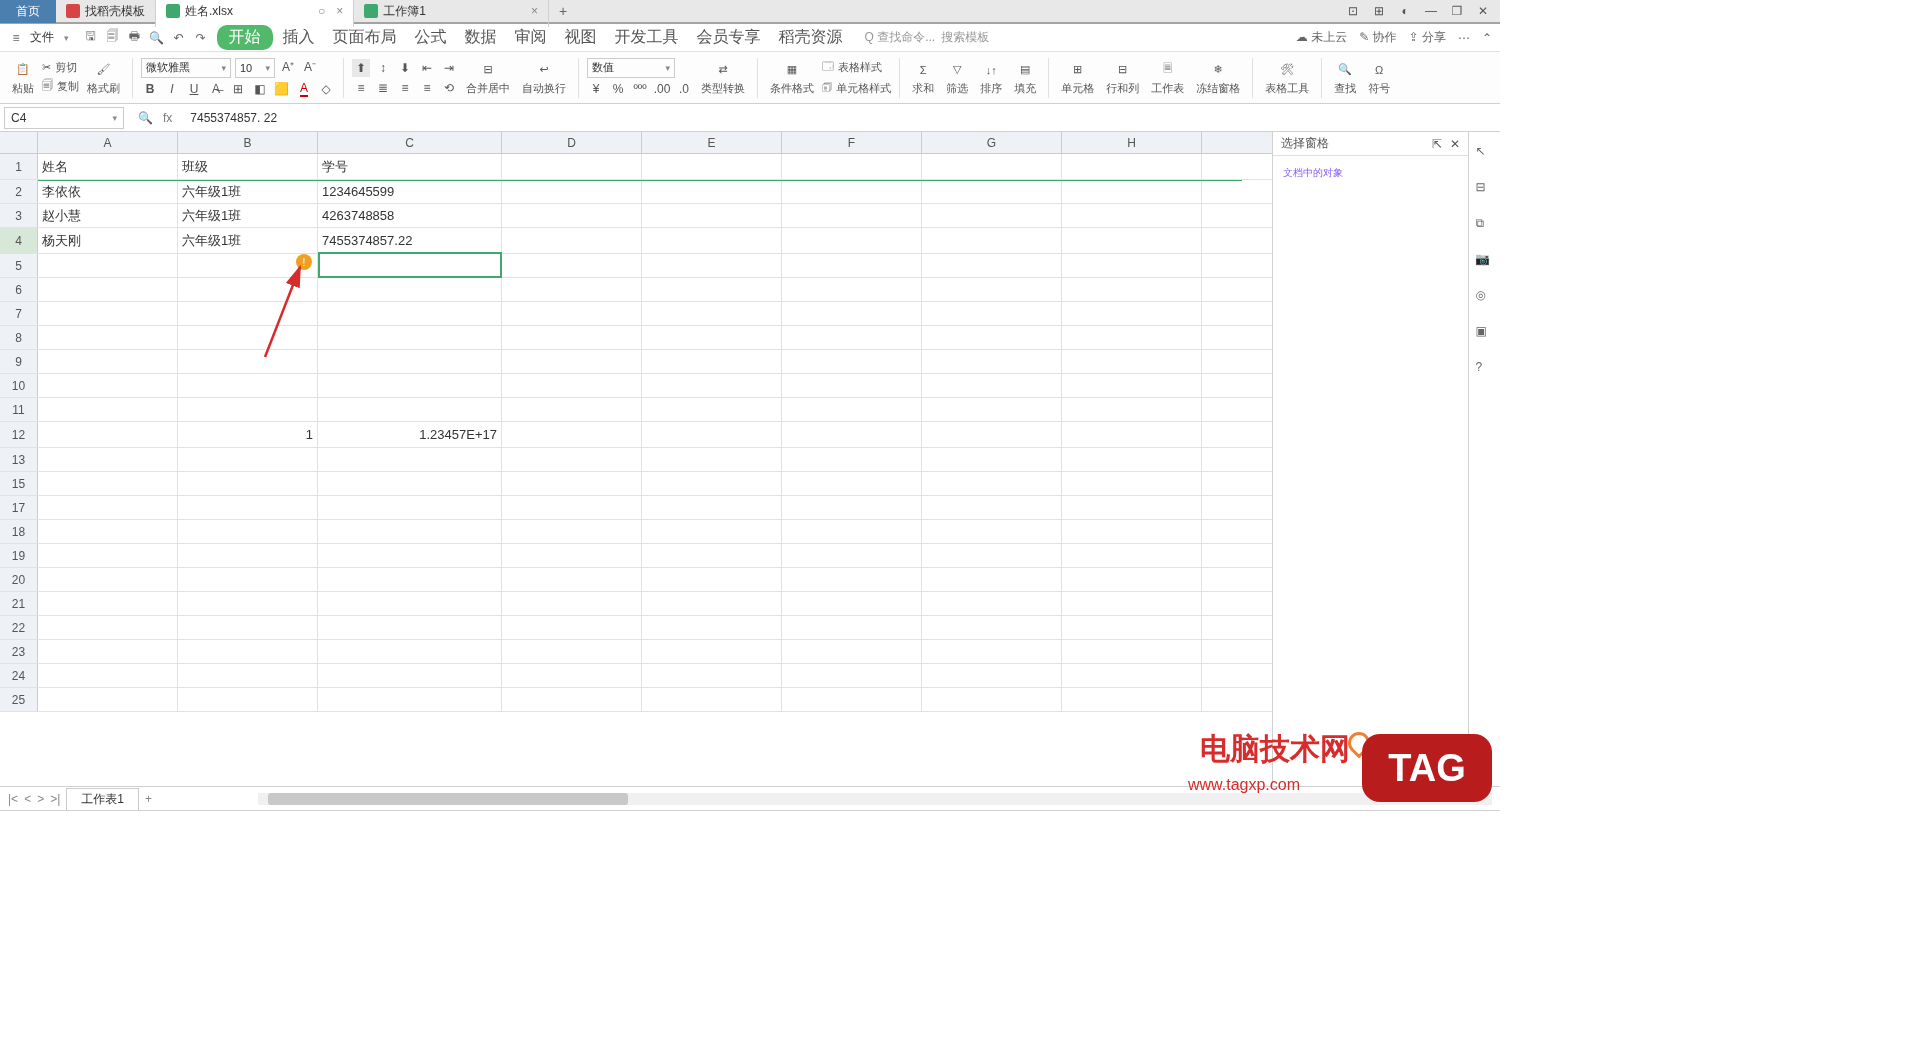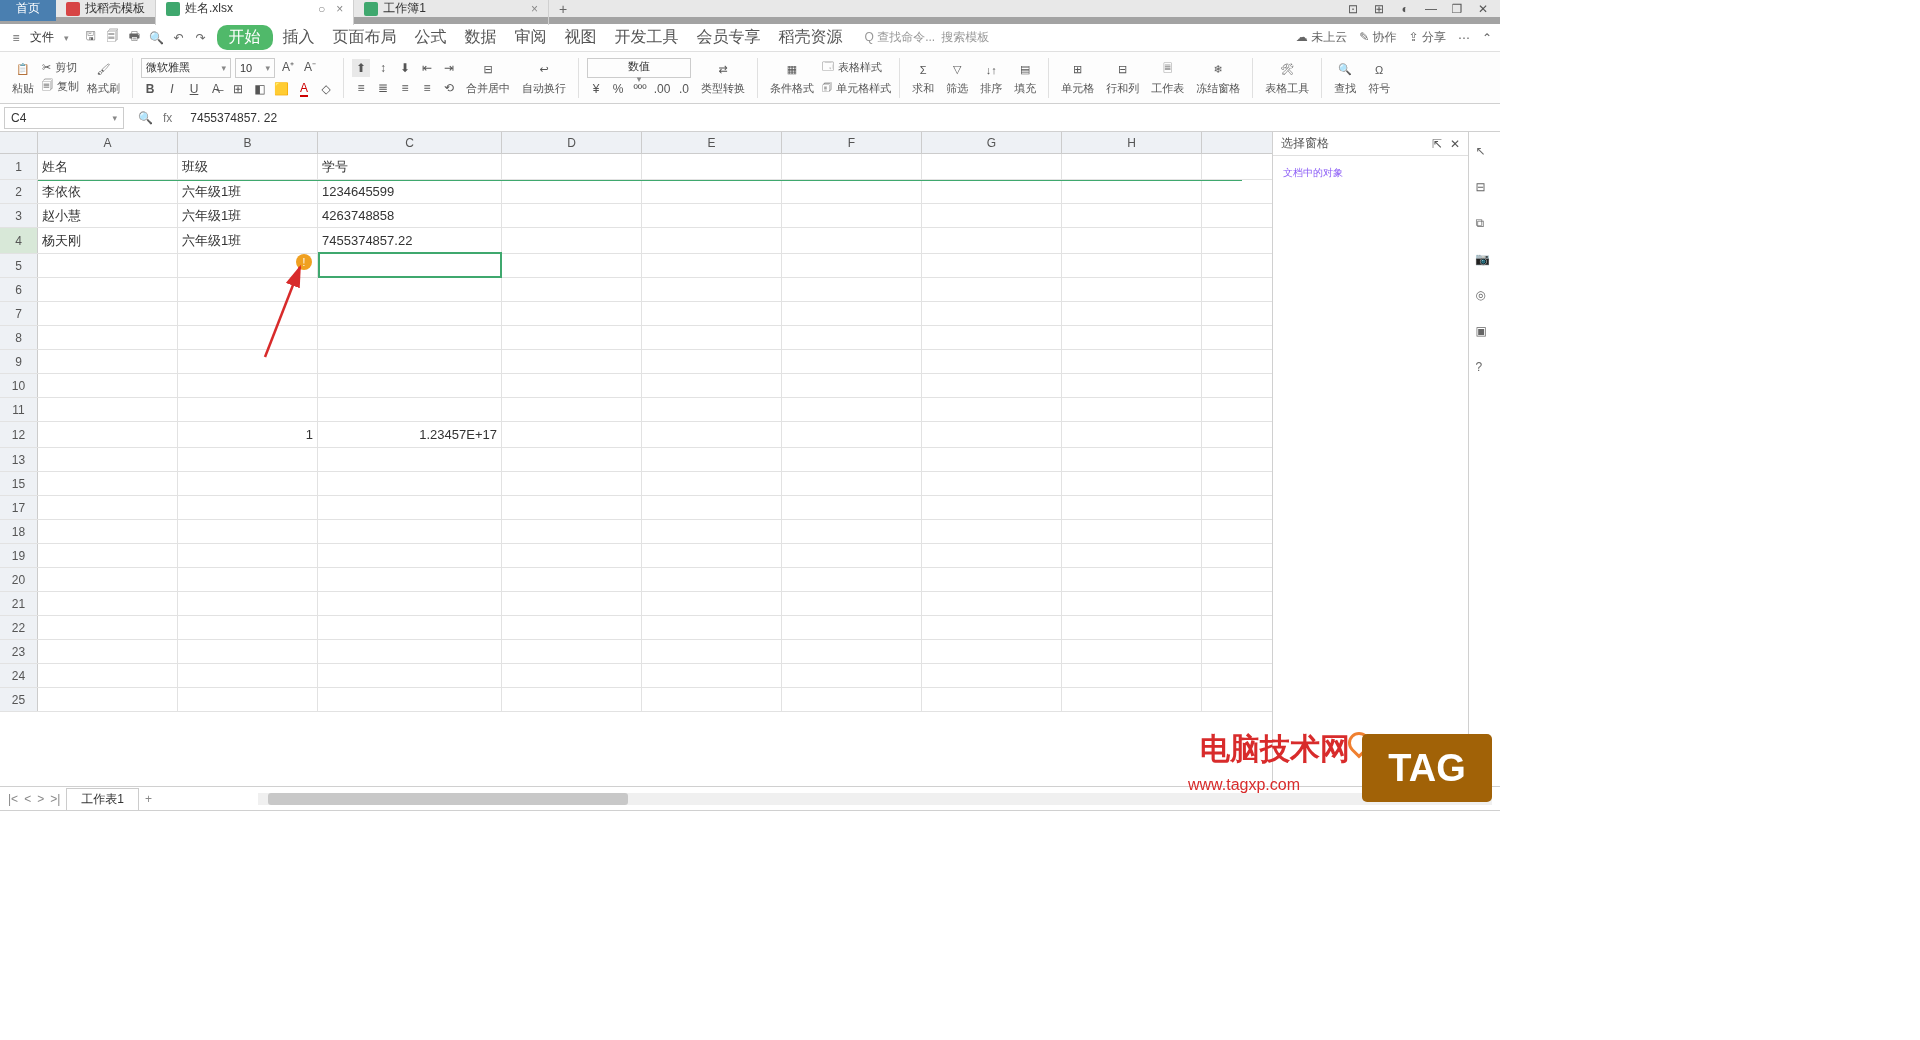--- a/index.html
+++ b/index.html
@@ -1,19 +1,19 @@
 <!DOCTYPE html>
 <html><head>
 <meta charset="utf-8">
 <style>
 * { margin: 0; padding: 0; box-sizing: border-box; font-family: "Microsoft YaHei", sans-serif; }
 body { background: #fff; font-size: 12px; color: #333; overflow: hidden; width: 1500px; height: 812px; position: relative; }
 
 
-.titlebar { height: 24px; background: #e8e8e8; display: flex; align-items: center; border-bottom: 7px solid #a3a3a3; }
+.titlebar { height: 24px; background: #e8e8e8; display: flex; align-items: center; border-bottom: 2px solid #a3a3a3; }
 .tab-home { background: #4a7fb0; color: #fff; height: 24px; padding: 0 16px; display: flex; align-items: center; font-size: 12px; }
 .file-tab { display: flex; align-items: center; height: 32px; padding: 1px 10px; gap: 5px; border-right: 1px solid #d0d0d0; }
 .file-tab.active { background: #fff; }
 .file-tab .icon-box { width: 14px; height: 14px; border-radius: 2px; }
 .icon-red { background: #d74444; }
 .icon-green { background: #3fa86e; }
 .tab-close { margin-left: 6px; color: #888; font-size: 12px; }
 .tab-add { padding: 0 10px; color: #666; font-size: 14px; }
 .title-spacer { flex: 1; }
 .win-btns { display: flex; gap: 12px; padding: 0 10px; color: #555; }
@@ -32,21 +32,21 @@
 
 .ribbon { height: 52px; display: flex; align-items: center; gap: 4px; padding: 0 8px; border-bottom: 1px solid #d0d0d0; background: #fdfdfd; }
 .ribbon-sep { width: 1px; height: 40px; background: #e0e0e0; margin: 0 4px; }
 .ribbon-row { display: flex; gap: 4px; align-items: flex-start; }
 .ribbon-col { display: flex; flex-direction: column; gap: 2px; }
 .ribbon-big { display: flex; flex-direction: column; align-items: center; gap: 1px; font-size: 11px; color: #555; padding: 0 4px; }
 .ribbon-ic { width: 20px; height: 20px; display: flex; align-items: center; justify-content: center; color: #555; }
 .ribbon-label { font-size: 11px; color: #555; white-space: nowrap; }
 .ribbon-small { font-size: 11px; color: #555; display: flex; align-items: center; gap: 4px; }
 .font-sel { width: 90px; height: 20px; border: 1px solid #ccc; font-size: 11px; padding: 0 4px; display: flex; align-items: center; justify-content: space-between; }
-.num-sel { width: 104px; height: 20px; border: 1px solid #ccc; font-size: 11px; padding: 0 4px; display: flex; align-items: center; justify-content: space-between; flex-direction: column; }
+.num-sel { width: 88px; height: 20px; border: 1px solid #ccc; font-size: 11px; padding: 0 4px; display: flex; align-items: center; justify-content: space-between; }
 .fsize-sel { width: 40px; height: 20px; border: 1px solid #ccc; font-size: 11px; padding: 0 4px; display: flex; align-items: center; justify-content: space-between; }
 .tb { width: 18px; height: 18px; display: flex; align-items: center; justify-content: center; color: #555; font-size: 12px; }
 
 
 .formula-bar { height: 28px; display: flex; align-items: center; border-bottom: 1px solid #d0d0d0; }
 .name-box { width: 120px; height: 22px; border: 1px solid #ccc; margin: 0 4px; display: flex; align-items: center; justify-content: space-between; padding: 0 6px; font-size: 12px; }
 .fx-btns { display: flex; gap: 10px; padding: 0 10px; color: #777; }
 .formula-input { flex: 1; padding: 0 8px; font-size: 12px; }
 
 
@@ -85,21 +85,21 @@
 .hs-track { height: 12px; flex: 1; background: #f0f0f0; position: relative; }
 .hs-thumb { position: absolute; left: 10px; width: 360px; height: 12px; background: #c8c8c8; border-radius: 3px; }
 
 
 .status-bar { height: 22px; border-top: 1px solid #d0d0d0; display: flex; align-items: center; padding: 0 8px; color: #777; gap: 10px; }
 .status-spacer { flex: 1; }
 
 
 .wm-text { position: absolute; right: 150px; bottom: 42px; font-size: 30px; font-weight: bold; color: #d82b2b; font-family: "SimHei", sans-serif; }
 .wm-url { position: absolute; right: 200px; bottom: 18px; font-size: 16px; color: #d82b2b; font-family: Arial; }
-.wm-tag { position: absolute; right: 8px; bottom: 10px; width: 130px; height: 68px; background: #a16207; border-radius: 5px; color: #fff; display: flex; align-items: center; justify-content: center; font-size: 38px; font-weight: bold; font-family: Arial; }
+.wm-tag { position: absolute; right: 8px; bottom: 10px; width: 130px; height: 68px; background: #b91c1c; border-radius: 18px; color: #fff; display: flex; align-items: center; justify-content: center; font-size: 38px; font-weight: bold; font-family: Arial; }
 .wm-stub { position: absolute; right: 130px; bottom: 58px; width: 22px; height: 22px; border: 3px solid #f08030; border-radius: 50% 50% 50% 0; transform: rotate(-45deg); }
 
 .caret { font-size: 9px; color: #888; }
 </style>
 </head>
 <body>
 
 <div class="titlebar">
   <div class="tab-home">首页</div>
   <div class="file-tab">

